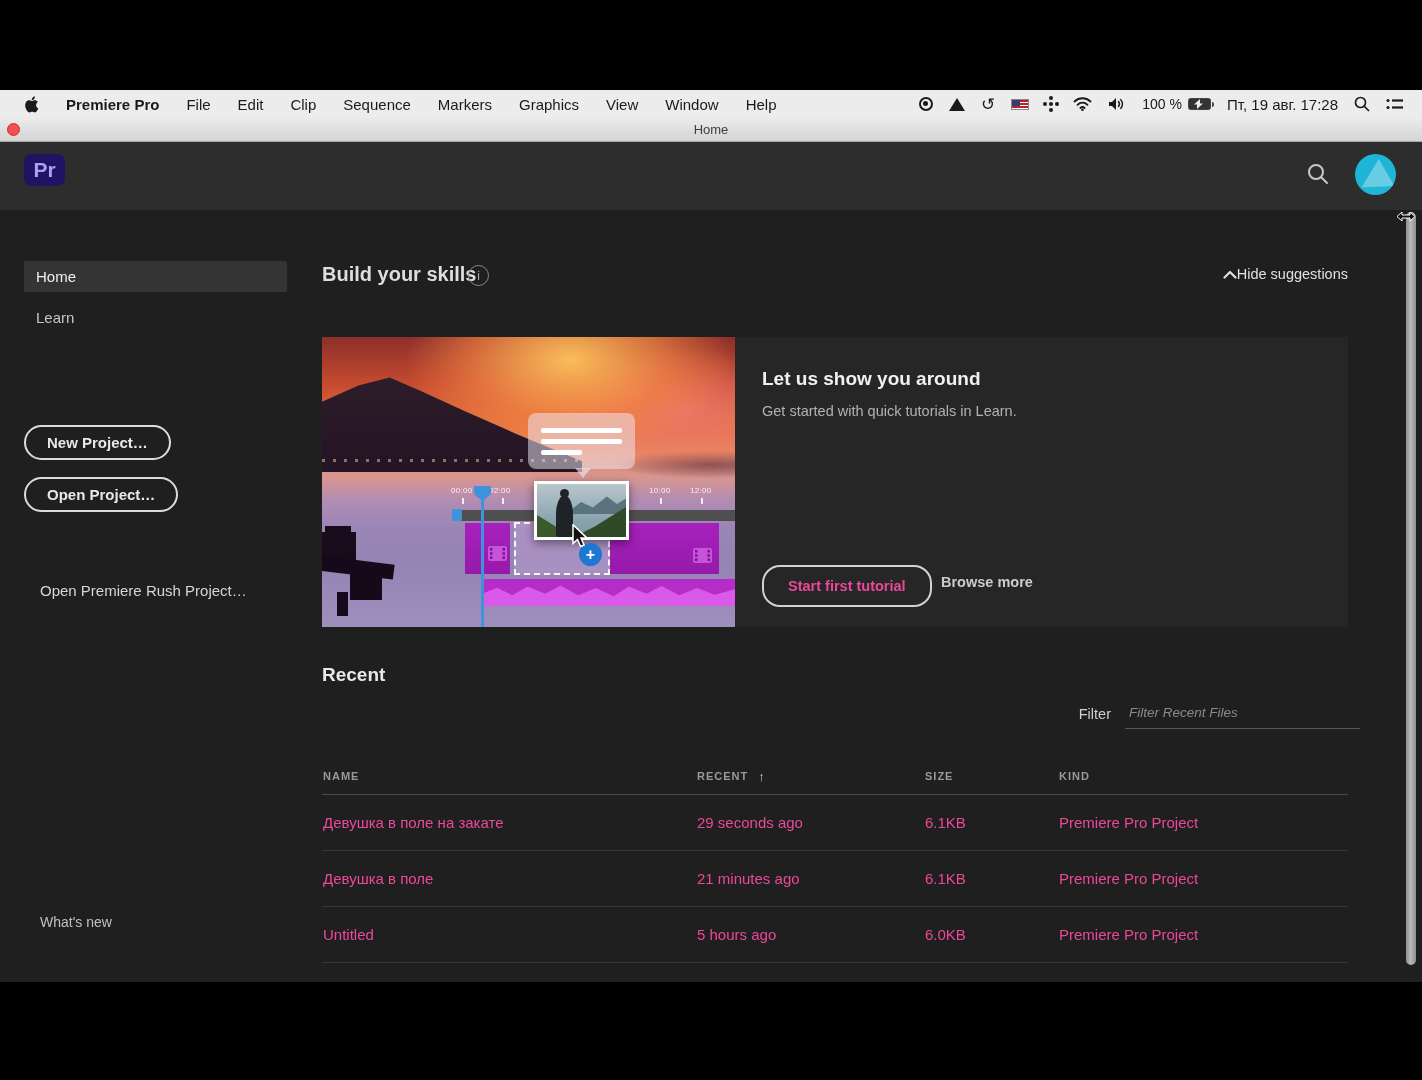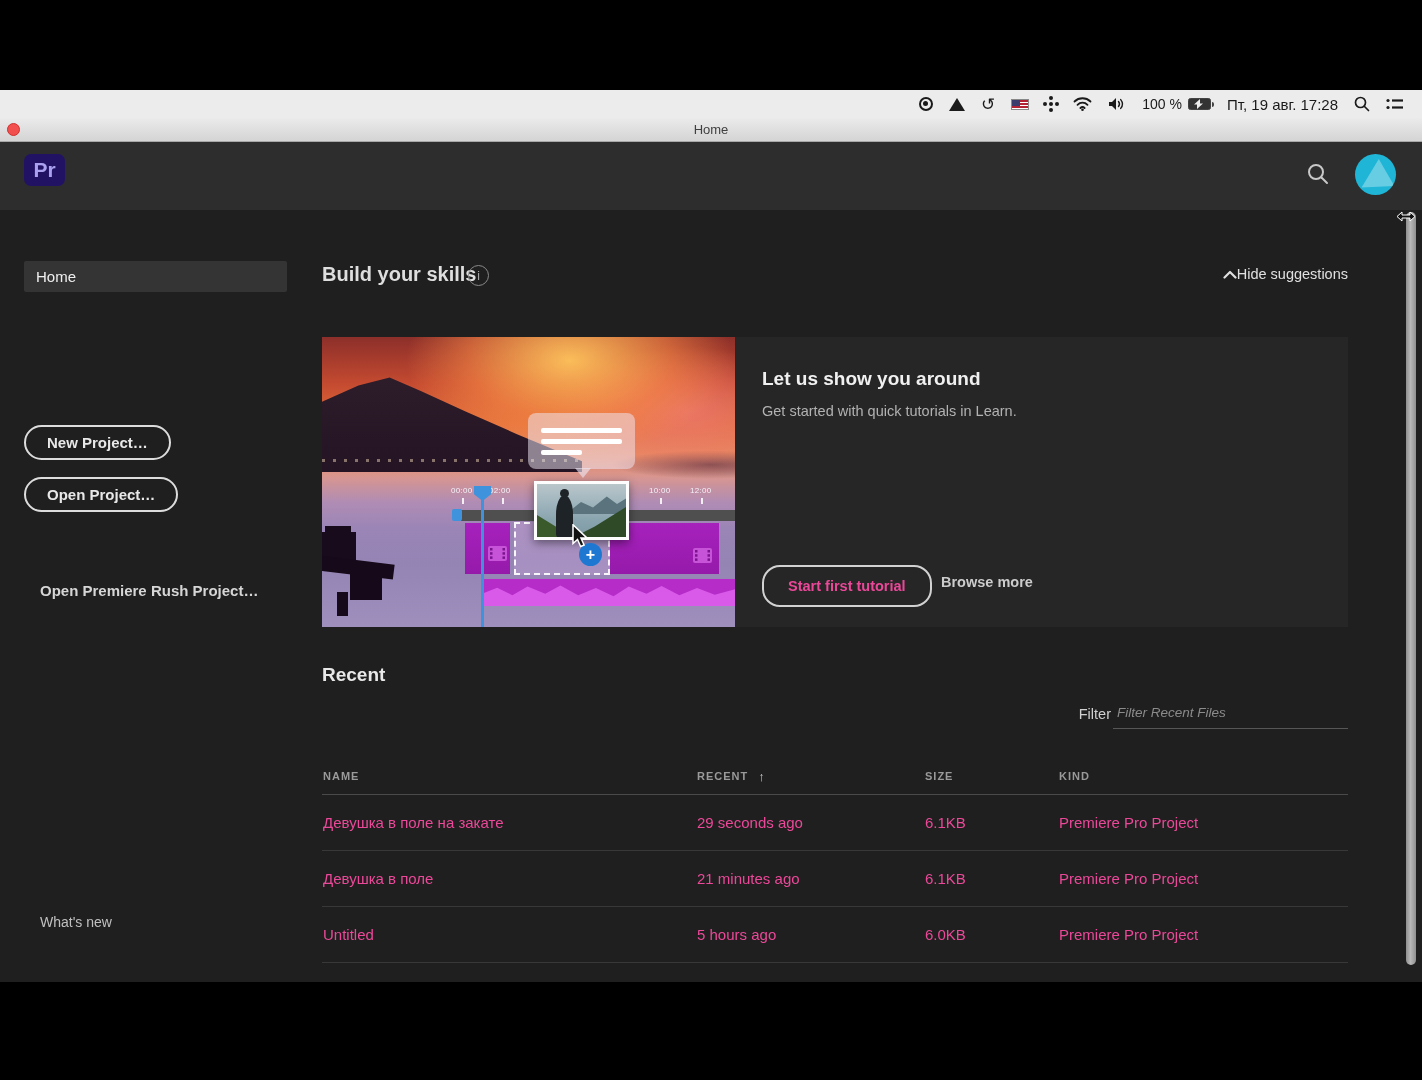--- a/index.html
+++ b/index.html
@@ -46,21 +46,21 @@
   .avatar::before { content:""; position:absolute; inset:0; background:rgba(255,255,255,0.32);
                     clip-path:polygon(58% 12%, 96% 78%, 16% 82%); }
 
   
   .side-item { position:absolute; left:24px; width:263px; height:31px; display:flex; align-items:center;
                padding-left:12px; color:#c6c6c6; font-size:15px; cursor:default; }
   .side-item.selected { background:#343434; color:#efefef; border-radius:2px; }
   .pill-btn { position:absolute; left:24px; height:35px; border:2px solid #dcdcdc; border-radius:18px;
               color:#e8e8e8; font-weight:bold; font-size:15px; background:transparent;
               display:flex; align-items:center; padding:0 21px; cursor:default; }
-  .rush-link { position:absolute; left:40px; top:440px; color:#d6d6d6; font-weight:bold; font-size:15px; }
+  .rush-link { position:absolute; left:40px; top:440px; color:#d6d6d6; font-weight:normal; font-size:15px; }
   .whats-new { position:absolute; left:40px; top:772px; color:#c0c0c0; font-size:14px; }
 
   
   .skills-title { position:absolute; left:322px; top:121px; color:#dedede; font-weight:bold; font-size:20px; }
   .info-icon { position:absolute; left:468px; top:123px; width:21px; height:21px; border:1.5px solid #8a8a8a;
                border-radius:50%; color:#aaaaaa; font-size:12px; display:flex; align-items:center; justify-content:center; font-style:normal; }
   .hide-sugg { position:absolute; right:74px; top:124px; display:flex; align-items:center; 
                color:#e0e0e0; font-size:14.5px; cursor:default; }
 
   .sugg-card { position:absolute; left:322px; top:195px; width:1026px; height:290px; background:#262626; }
@@ -129,21 +129,21 @@
   .tut-sub { position:absolute; left:440px; top:66px; color:#b2b2b2; font-size:14.5px; }
   .tut-start { position:absolute; left:440px; top:228px; height:42px; border:2px solid #d2d2d2; border-radius:18px;
                color:#ec4899; font-weight:bold; font-size:14.5px; background:transparent; padding:0 24px;
                display:flex; align-items:center; cursor:default; }
   .tut-browse { position:absolute; left:619px; top:237px; color:#cccccc; font-weight:bold; font-size:14.5px; cursor:default; }
 
   
   .recent-title { position:absolute; left:322px; top:522px; color:#e8e8e8; font-weight:bold; font-size:19px; }
   .filter-row { position:absolute; left:1040px; top:562px; width:308px; }
   .filter-label { position:absolute; right:237px; top:2px; color:#d0d0d0; font-size:14.5px; }
-  .filter-input { position:absolute; left:73px; top:-3px; width:235px; background:transparent; border:none;
+  .filter-input { position:absolute; left:85px; top:-3px; width:235px; background:transparent; border:none;
                   border-bottom:1px solid #565656; color:#ffffff; font-size:13.5px; font-style:italic;
                   padding:4px 4px 8px 4px; outline:none; font-family:"Liberation Sans",sans-serif; }
   .filter-input::placeholder { color:#8b8b8b; font-style:italic; }
 
   .table { position:absolute; left:322px; top:616px; width:1026px; }
   .t-head { display:flex; height:37px; align-items:center; border-bottom:1px solid #4a4a4a;
             color:#9a9a9a; font-size:11px; font-weight:bold; letter-spacing:1px; }
   .t-row { display:flex; height:56px; align-items:center; border-bottom:1px solid #383838;
            color:#ec4899; font-size:15px; cursor:default; }
   .c1 { width:375px; padding-left:1px; } .c2 { width:228px; display:flex; align-items:center; gap:10px; }
@@ -156,20 +156,37 @@
   .scroll-cursor { position:absolute; left:1396px; top:68px; z-index:20; }
 
   svg { display:block; }
 </style>
 </head>
 <body>
 
 <div class="stage">
 
   <div class="menubar">
+    <div class="menubar-left">
+      <span class="apple-logo">
+        <svg width="15" height="17" viewBox="0 0 14 16">
+            <path fill="#1a1a1a" d="M11.3 8.6c0-2 1.6-2.9 1.7-3-.9-1.3-2.3-1.5-2.8-1.5-1.2-.1-2.3.7-2.9.7-.6 0-1.5-.7-2.5-.7-1.3 0-2.5.8-3.1 1.9-1.3 2.3-.3 5.7 1 7.6.6.9 1.4 2 2.4 1.9 1-.04 1.3-.6 2.5-.6 1.2 0 1.5.6 2.5.6 1 0 1.7-.9 2.3-1.8.7-1 1-2 1-2.1 0-.01-2-.8-2.1-3zM9.4 2.9c.5-.7.9-1.6.8-2.5-.8 0-1.7.5-2.2 1.2-.5.6-.9 1.5-.8 2.4.9.1 1.7-.4 2.2-1.1z"></path>
+          </svg>
+      </span>
+      <span class="app-name">Premiere Pro</span>
+      <span class="menu-item">File</span>
+      <span class="menu-item">Edit</span>
+      <span class="menu-item">Clip</span>
+      <span class="menu-item">Sequence</span>
+      <span class="menu-item">Markers</span>
+      <span class="menu-item">Graphics</span>
+      <span class="menu-item">View</span>
+      <span class="menu-item">Window</span>
+      <span class="menu-item">Help</span>
+    </div>
     <div class="menubar-right">
       <span class="mb-icon">
           <span class="rec-icon"></span>
         </span>
       <span class="mb-icon">
           <span class="tri-icon"></span>
         </span>
       <span class="mb-icon tm-icon">↺</span>
       <span class="mb-icon">
           <span class="flag-icon"></span>
@@ -228,20 +245,23 @@
         <svg width="24" height="24" viewBox="0 0 24 24">
             <circle cx="10" cy="10" r="7" fill="none" stroke="#c8c8c8" stroke-width="2"></circle>
             <line x1="15.5" y1="15.5" x2="21" y2="21" stroke="#c8c8c8" stroke-width="2" stroke-linecap="round"></line>
           </svg>
       </span>
       <span class="avatar"></span>
     </div>
 
     <div class="side-item selected" style="top:119px;">
       <span>Home</span>
+    </div>
+    <div class="side-item" style="top:160px;">
+      <span>Learn</span>
     </div>
     <button class="pill-btn" style="top:283px;">New Project…</button>
     <button class="pill-btn" style="top:335px;">Open Project…</button>
     <div class="rush-link">Open Premiere Rush Project…</div>
     <div class="whats-new">What's new</div>
 
     <div class="skills-title">Build your skills</div>
     <i class="info-icon">i</i>
     <div class="hide-sugg">
       <svg width="14" height="9" viewBox="0 0 14 9">

